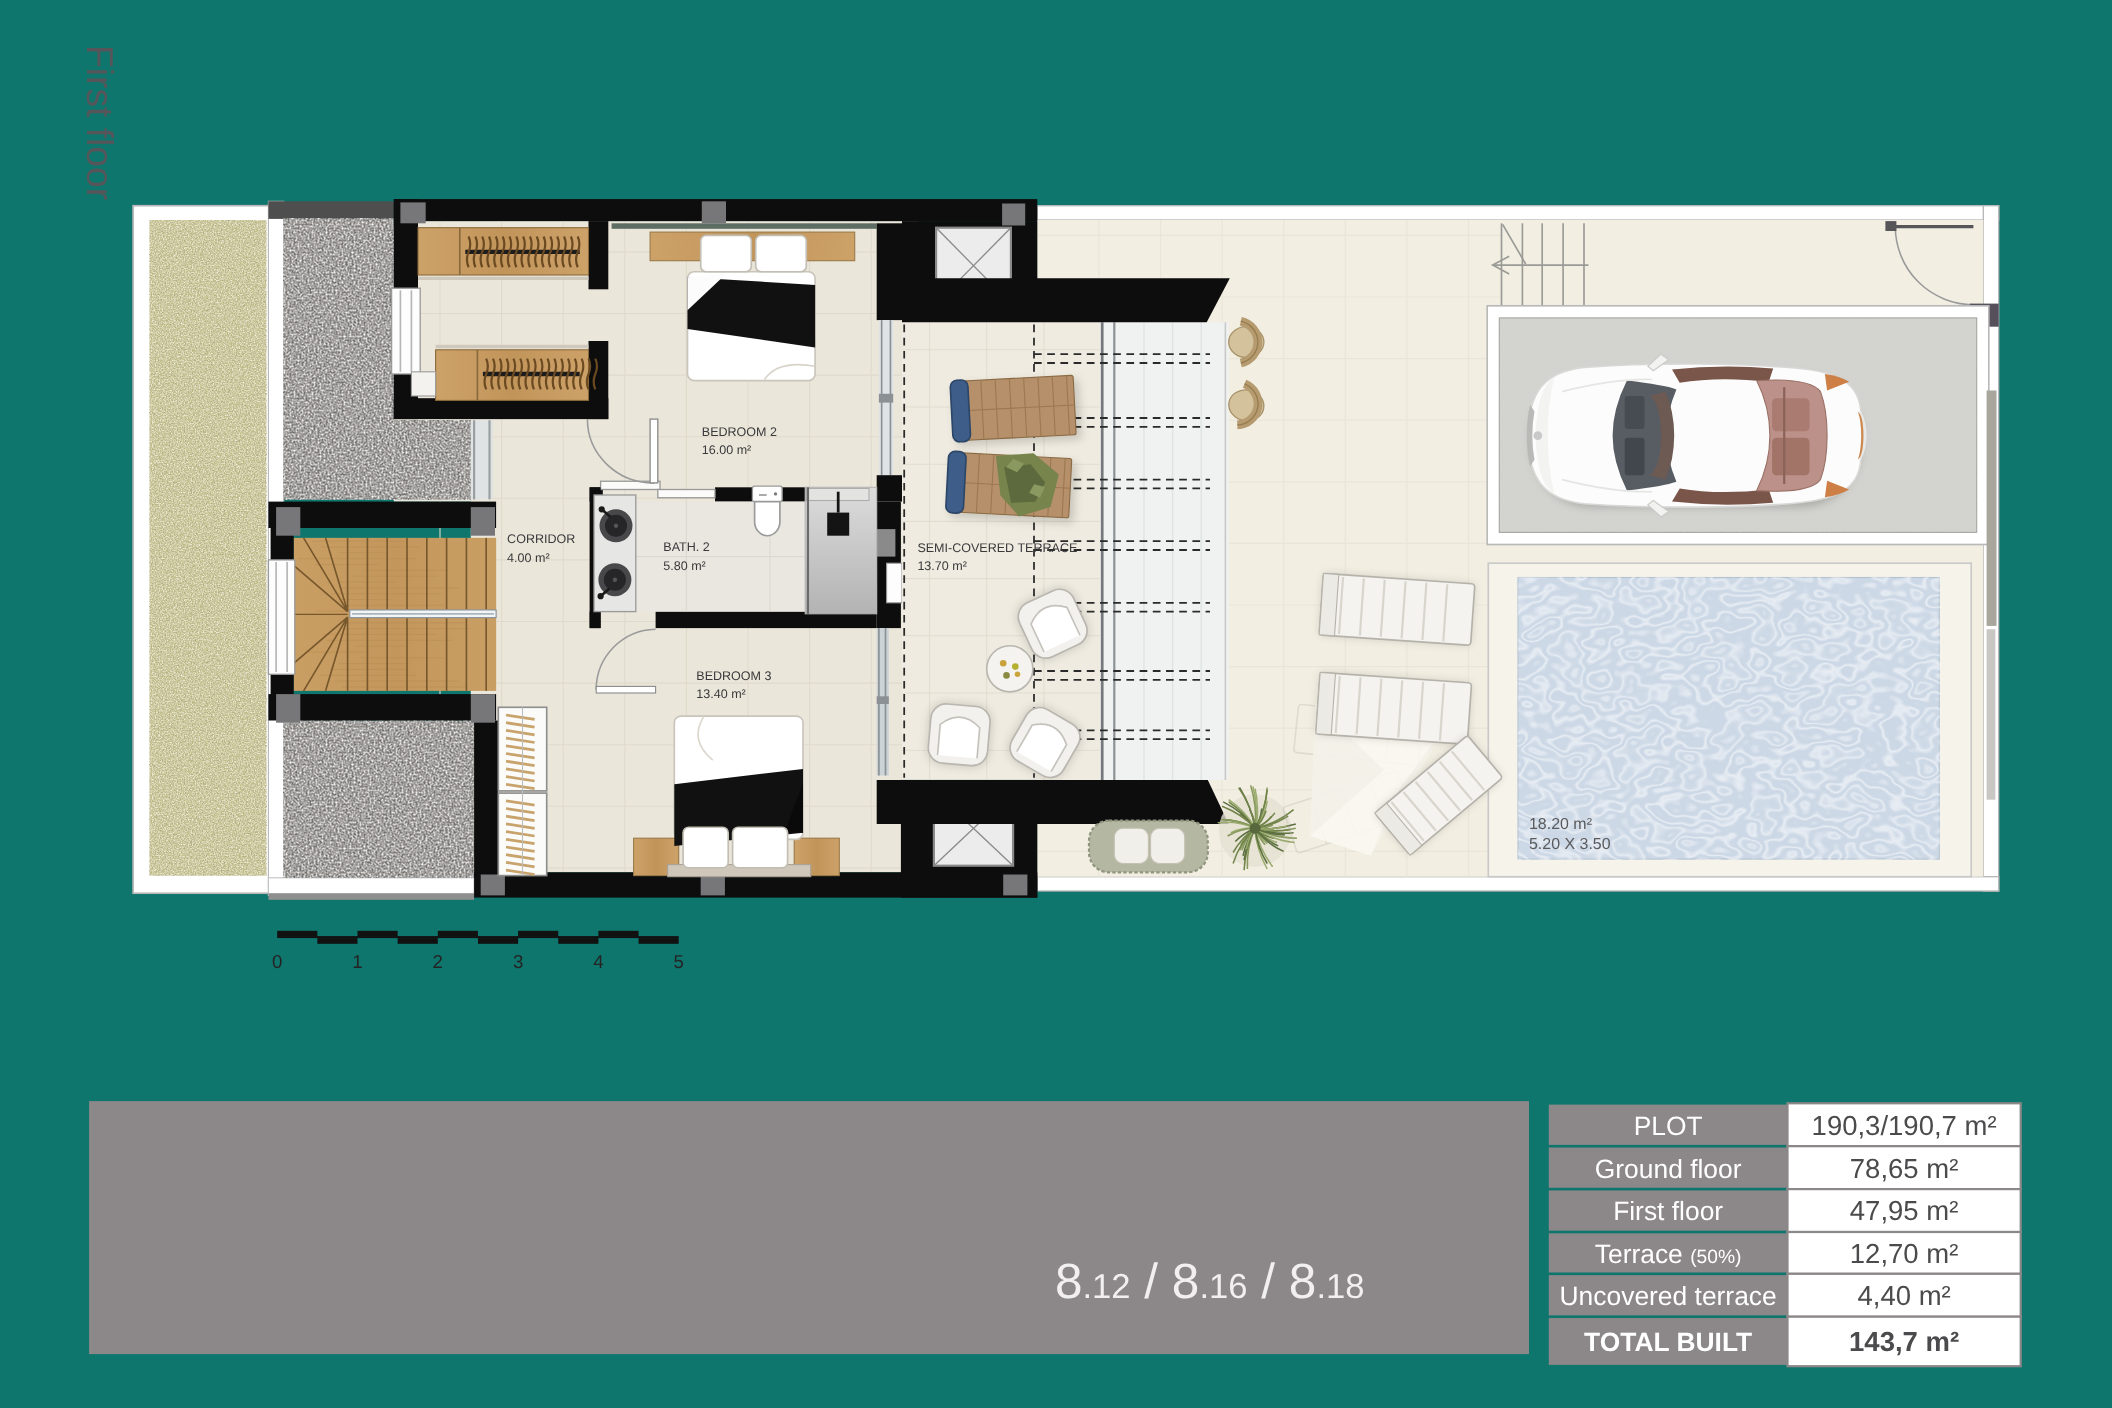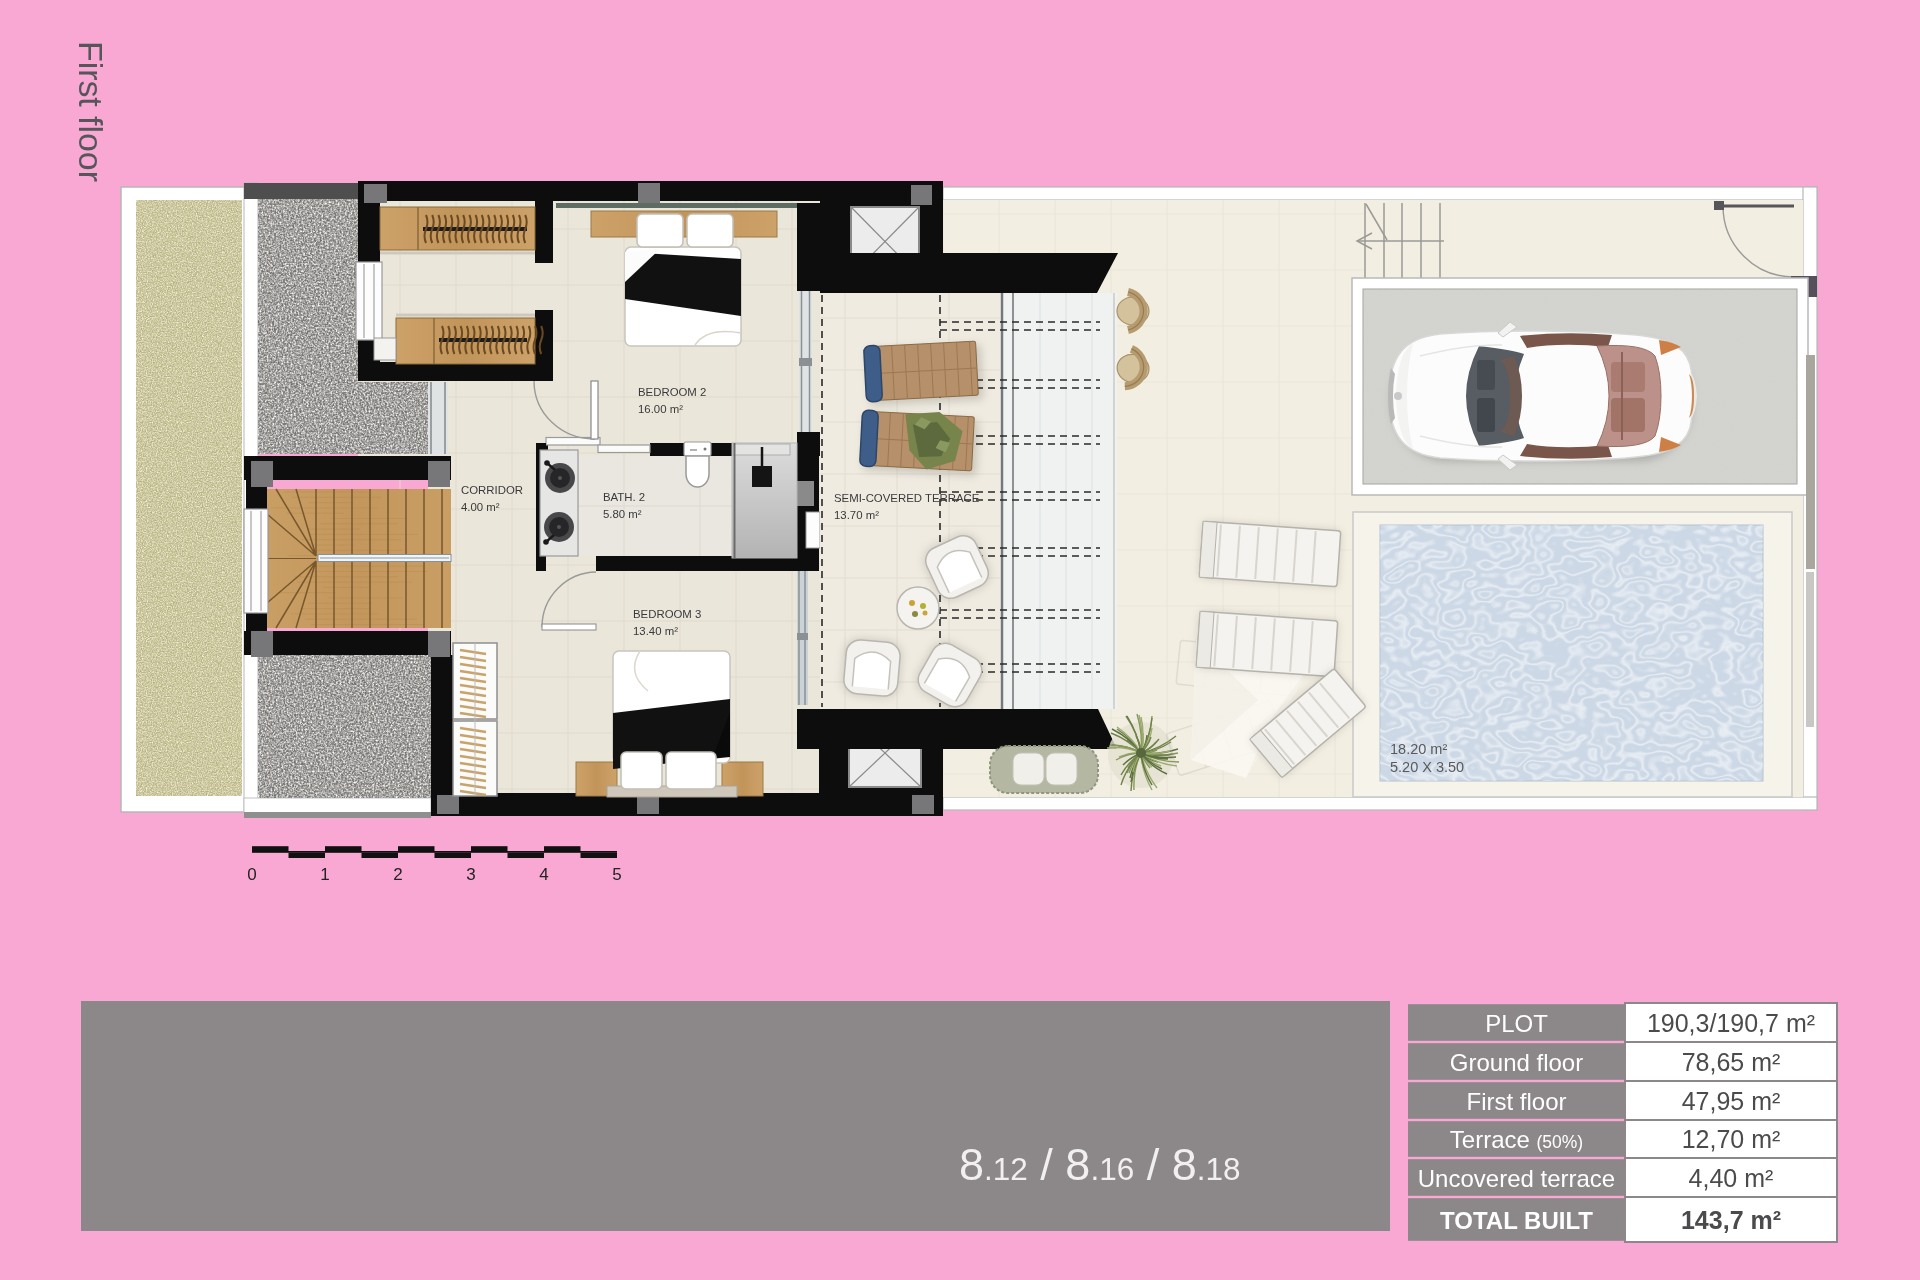--- a/index.html
+++ b/index.html
@@ -1,16 +1,16 @@
 <!DOCTYPE html>
 <html><head><meta charset="utf-8">
 <style>
 html,body{margin:0;padding:0;background:#fff;}
 *{font-family:"Liberation Sans", sans-serif;}
-.page{position:relative;width:1920px;height:1280px;background:#f9a8d4;overflow:hidden;}
+.page{position:relative;width:1920px;height:1280px;background:#0f766e;overflow:hidden;}
 </style></head><body>
 <div class="page">
 <svg width="1920" height="1280" viewBox="0 0 1920 1280" xmlns="http://www.w3.org/2000/svg">
 <defs>
 <filter id="fGrass" x="0" y="0" width="100%" height="100%">
  <feTurbulence type="fractalNoise" baseFrequency="0.8" numOctaves="3" seed="11"></feTurbulence>
  <feColorMatrix type="matrix" values="0 0 0 0 0.42  0 0 0 0 0.40  0 0 0 0 0.22  0 0 0 2 -0.7"></feColorMatrix>
 </filter>
 <filter id="fGrassL" x="0" y="0" width="100%" height="100%">
  <feTurbulence type="fractalNoise" baseFrequency="0.8" numOctaves="3" seed="17"></feTurbulence>

